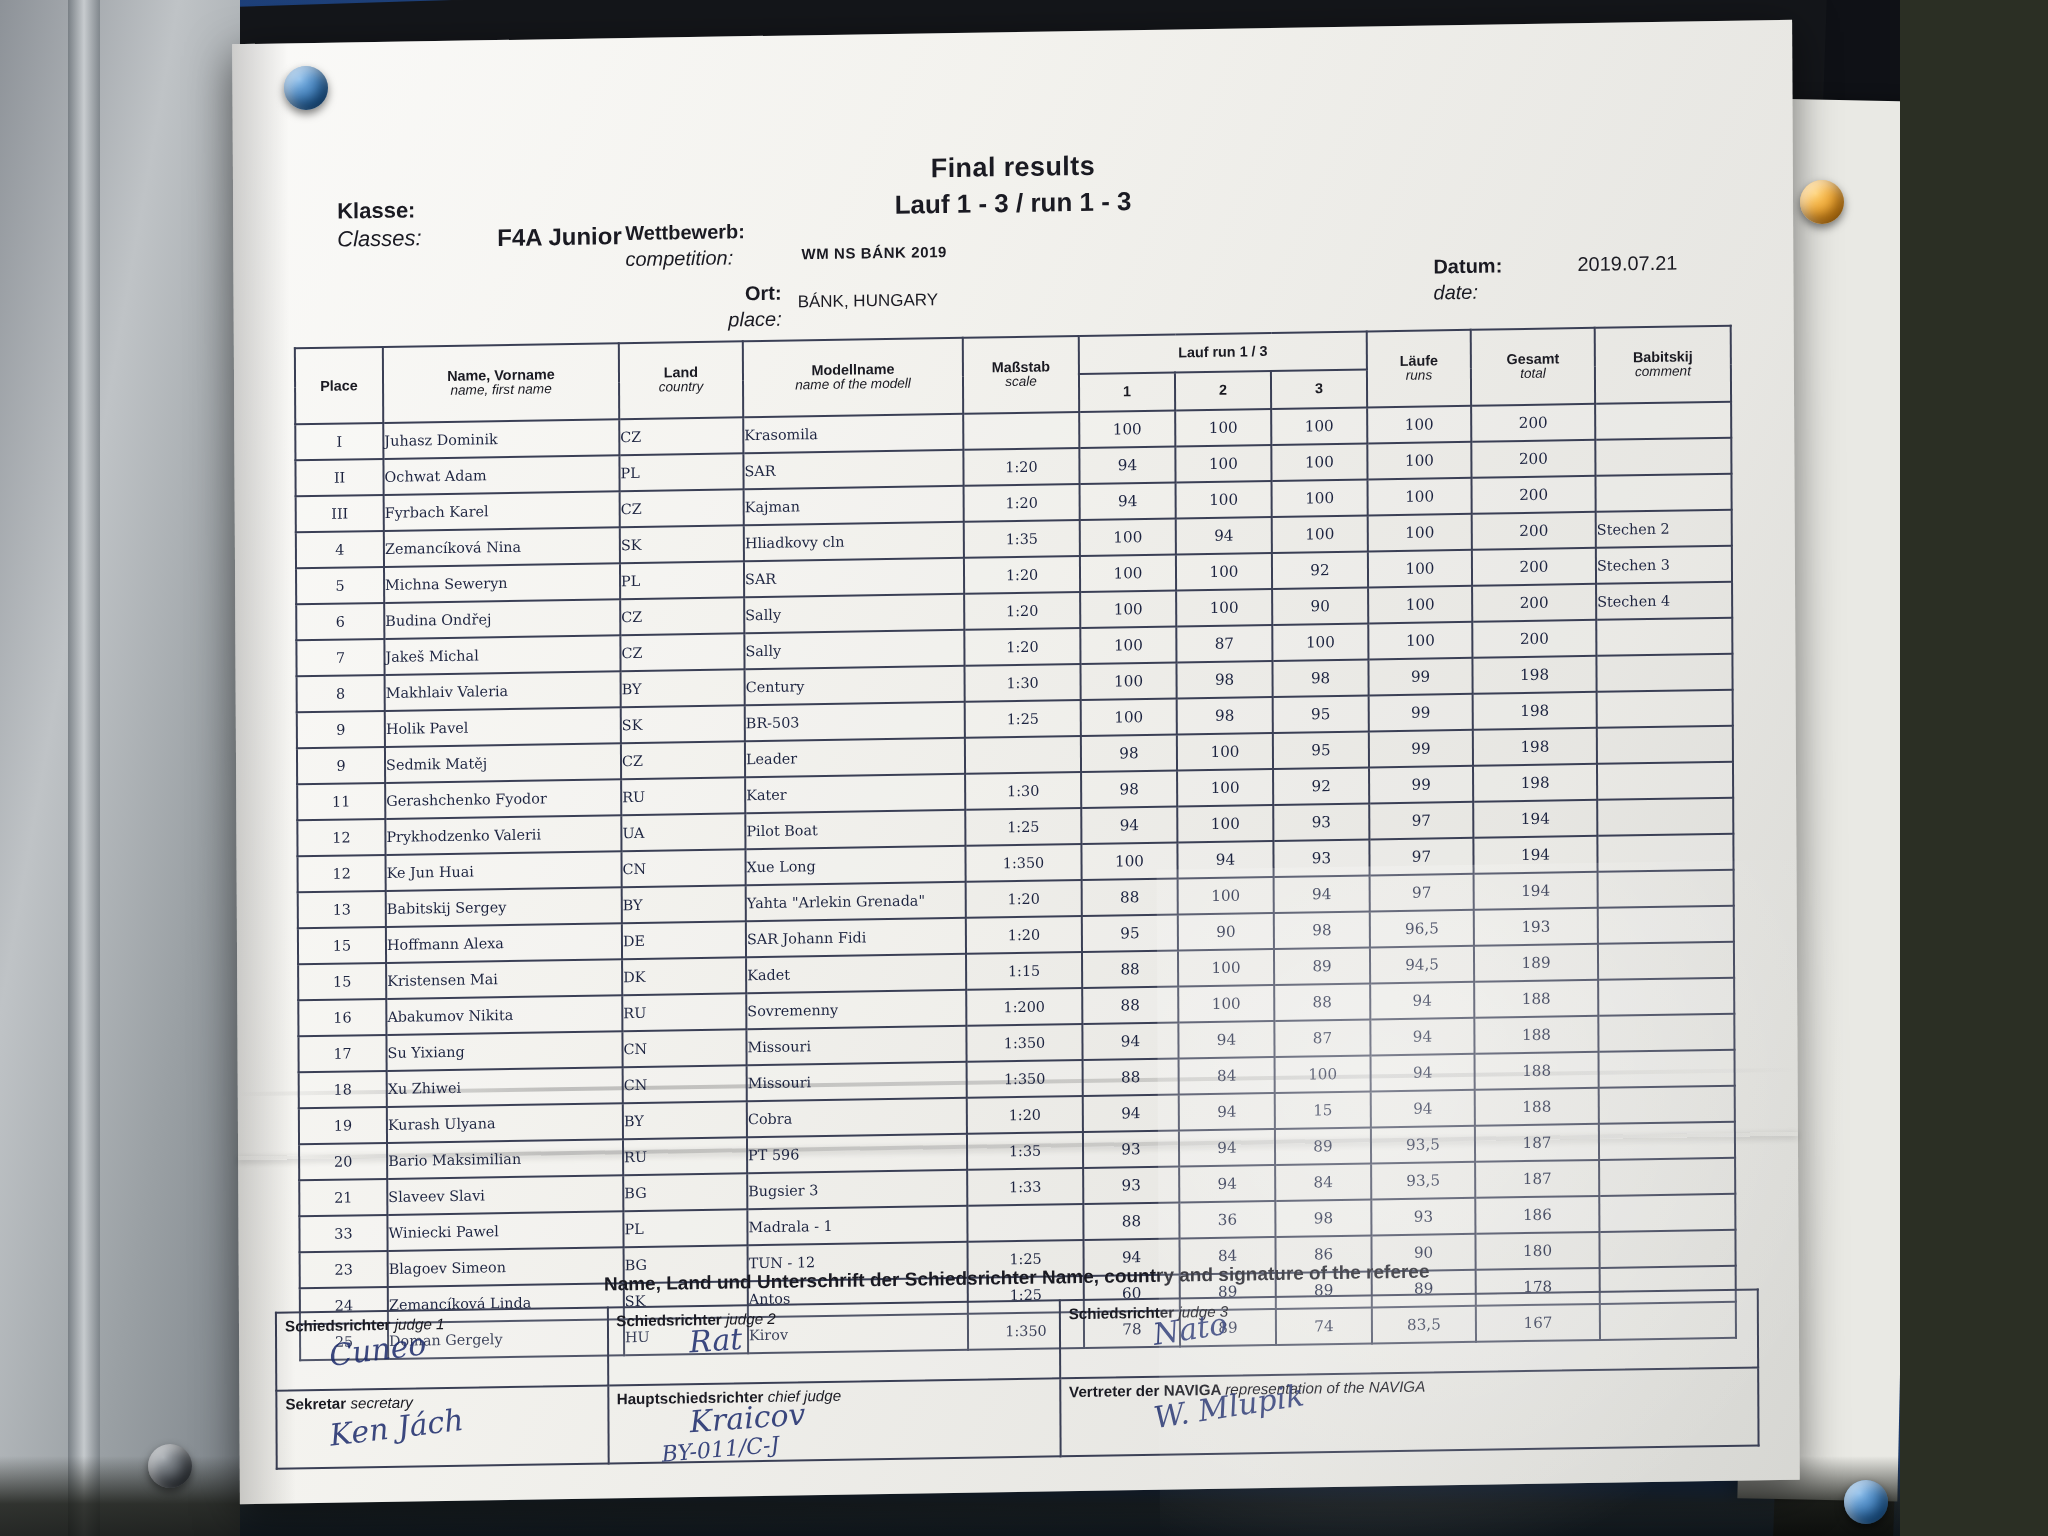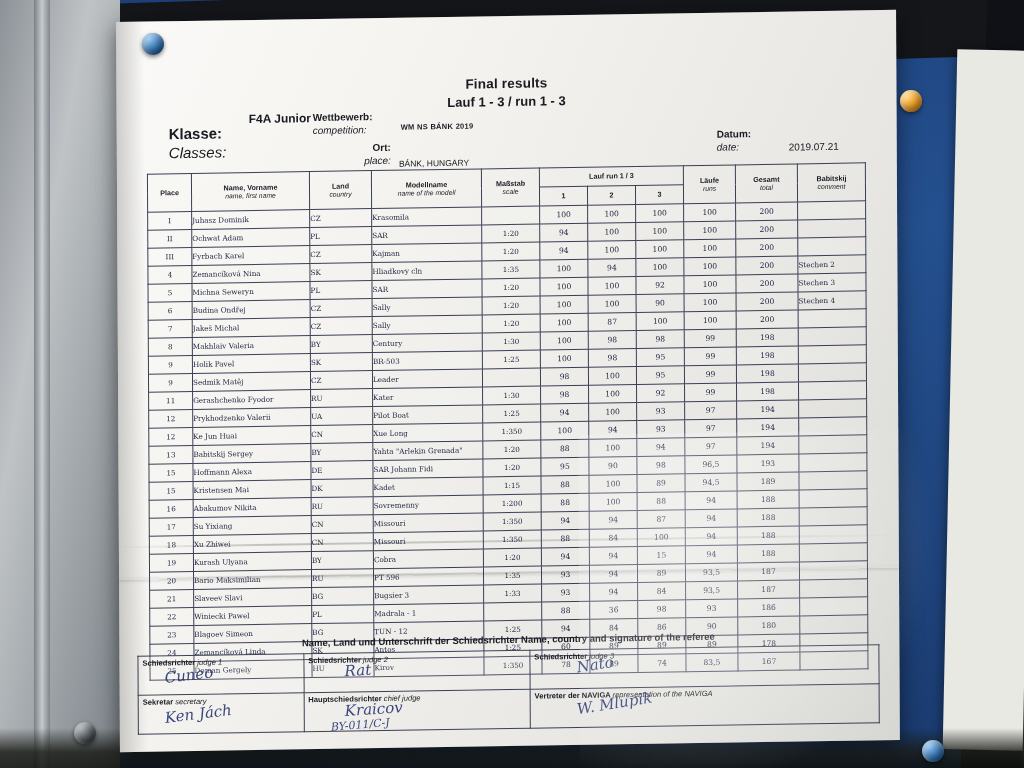--- a/index.html
+++ b/index.html
@@ -7,21 +7,21 @@
     padding: 0;
     width: 1024px;
     height: 768px;
     overflow: hidden;
     background: #2b2f24;
     font-family: "Liberation Sans", sans-serif;
   }
 
   #scene {
     position: relative;
-    width: 1024px;
+    width: 950px;
     height: 768px;
     overflow: hidden;
   }
 
   
   .bg-foliage {
     position: absolute;
     left: 0; top: 0;
     width: 1024px; height: 120px;
     background:
@@ -137,35 +137,35 @@
     font-size: 13.5px;
     font-weight: bold;
     letter-spacing: .2px;
   }
   .title-sub {
     left: 0; top: 78px; width: 780px;
     text-align: center;
     font-size: 13px;
     font-weight: bold;
   }
-  .klasse-label { left: 52px; top: 104px; font-size: 15px; font-weight: bold; }
+  .klasse-label { left: 52px; top: 79px; font-size: 11px; font-weight: bold; }
   .klasse-label i { font-weight: normal; display:block;}
   .klasse-value { left: 116px; top: 92px; font-size: 12px; font-weight: bold; padding-left: 16px; }
 
   .wb-label { left: 196px; top: 93px; font-size: 10px; font-weight: bold; }
   .wb-label i { font-style: italic; font-weight: normal; display:block; }
   .wb-value { left: 284px; top: 105px; font-size: 7.5px; font-weight: bold; letter-spacing: .3px; }
 
   .ort-label { left: 236px; top: 124px; font-size: 10px; font-weight: bold; text-align: right; width: 38px;}
   .ort-label i { font-weight: normal; display:block; }
-  .ort-value { left: 282px; top: 141px; font-size: 8.5px; }
+  .ort-value { left: 282px; top: 128px; font-size: 8.5px; }
 
   .datum-label { left: 600px; top: 116px; font-size: 10px; font-weight: bold; }
   .datum-label i { font-style: italic; font-weight: normal; display:block; }
-  .datum-value { left: 672px; top: 130px; font-size: 10px; }
+  .datum-value { left: 672px; top: 116px; font-size: 10px; }
 
   
   .tbl-wrap {
     position: absolute;
     left: 30px;
     top: 152px;
     width: 718px;
     z-index: 7;
   }
   table.results {
@@ -657,21 +657,21 @@
               <td class="l hw">Bugsier 3</td>
               <td class="c hw">1:33</td>
               <td class="c num">93</td>
               <td class="c num">94</td>
               <td class="c num">84</td>
               <td class="c num">93,5</td>
               <td class="c num">187</td>
               <td class="l hw"></td>
             </tr>
             <tr>
-              <td class="c hw">22</td>
+              <td class="c hw">33</td>
               <td class="l hw">Winiecki Pawel</td>
               <td class="l hw">PL</td>
               <td class="l hw">Madrala - 1</td>
               <td class="c hw"></td>
               <td class="c num">88</td>
               <td class="c num">36</td>
               <td class="c num">98</td>
               <td class="c num">93</td>
               <td class="c num">186</td>
               <td class="l hw"></td>

